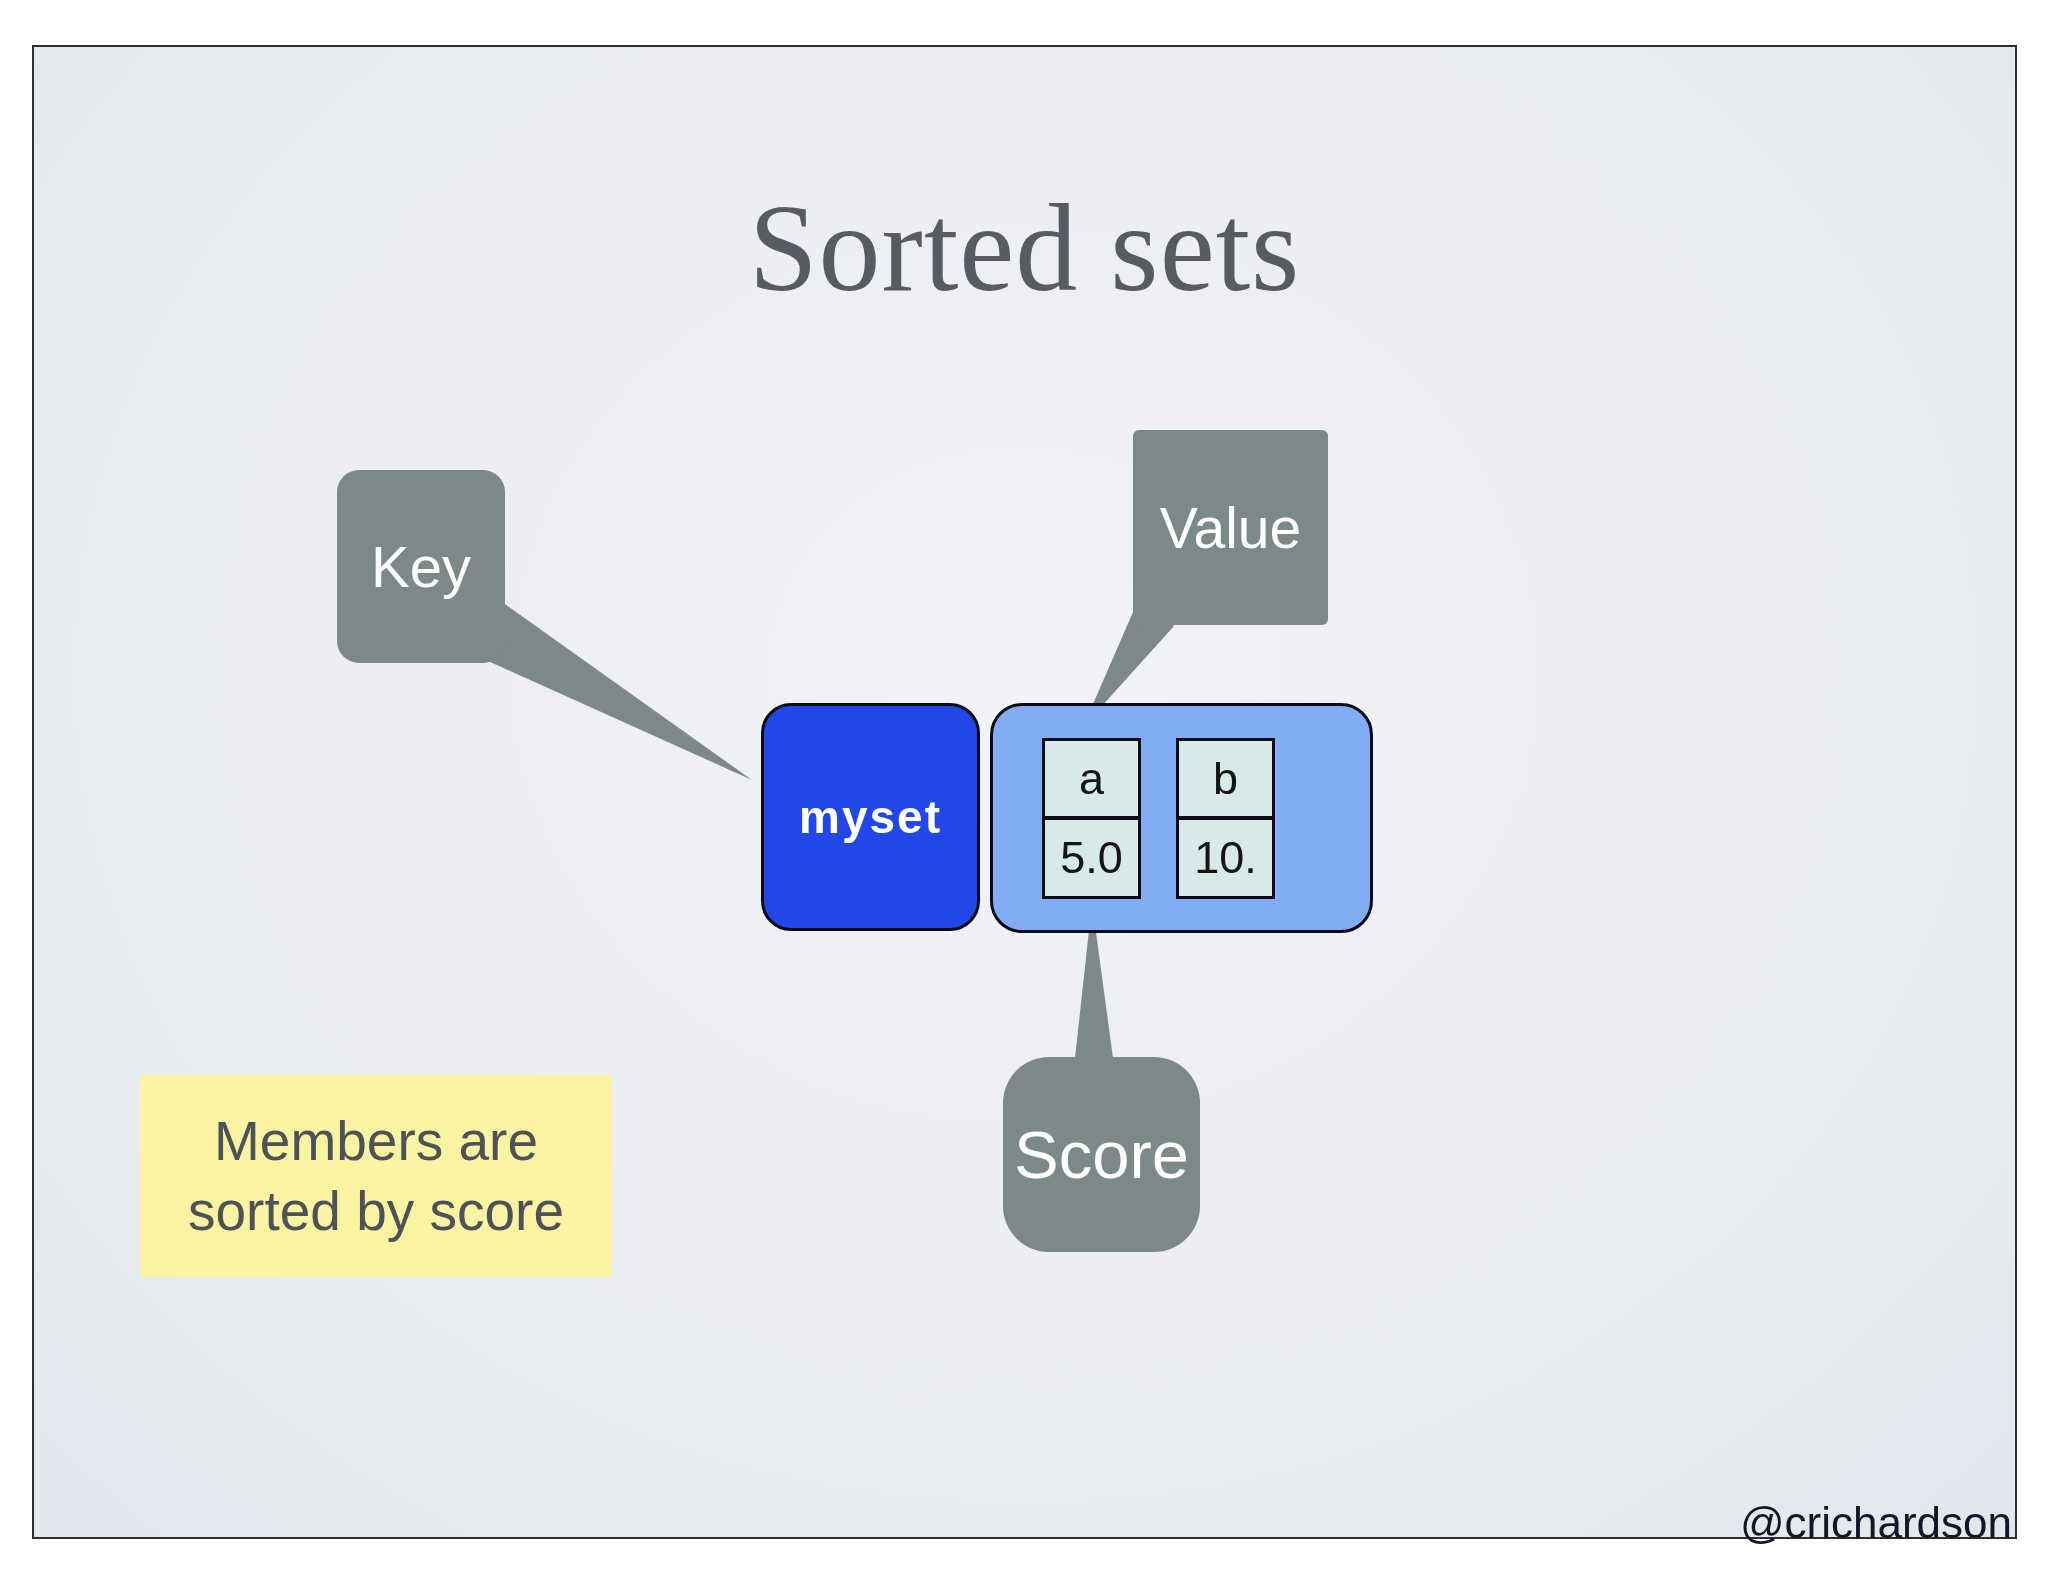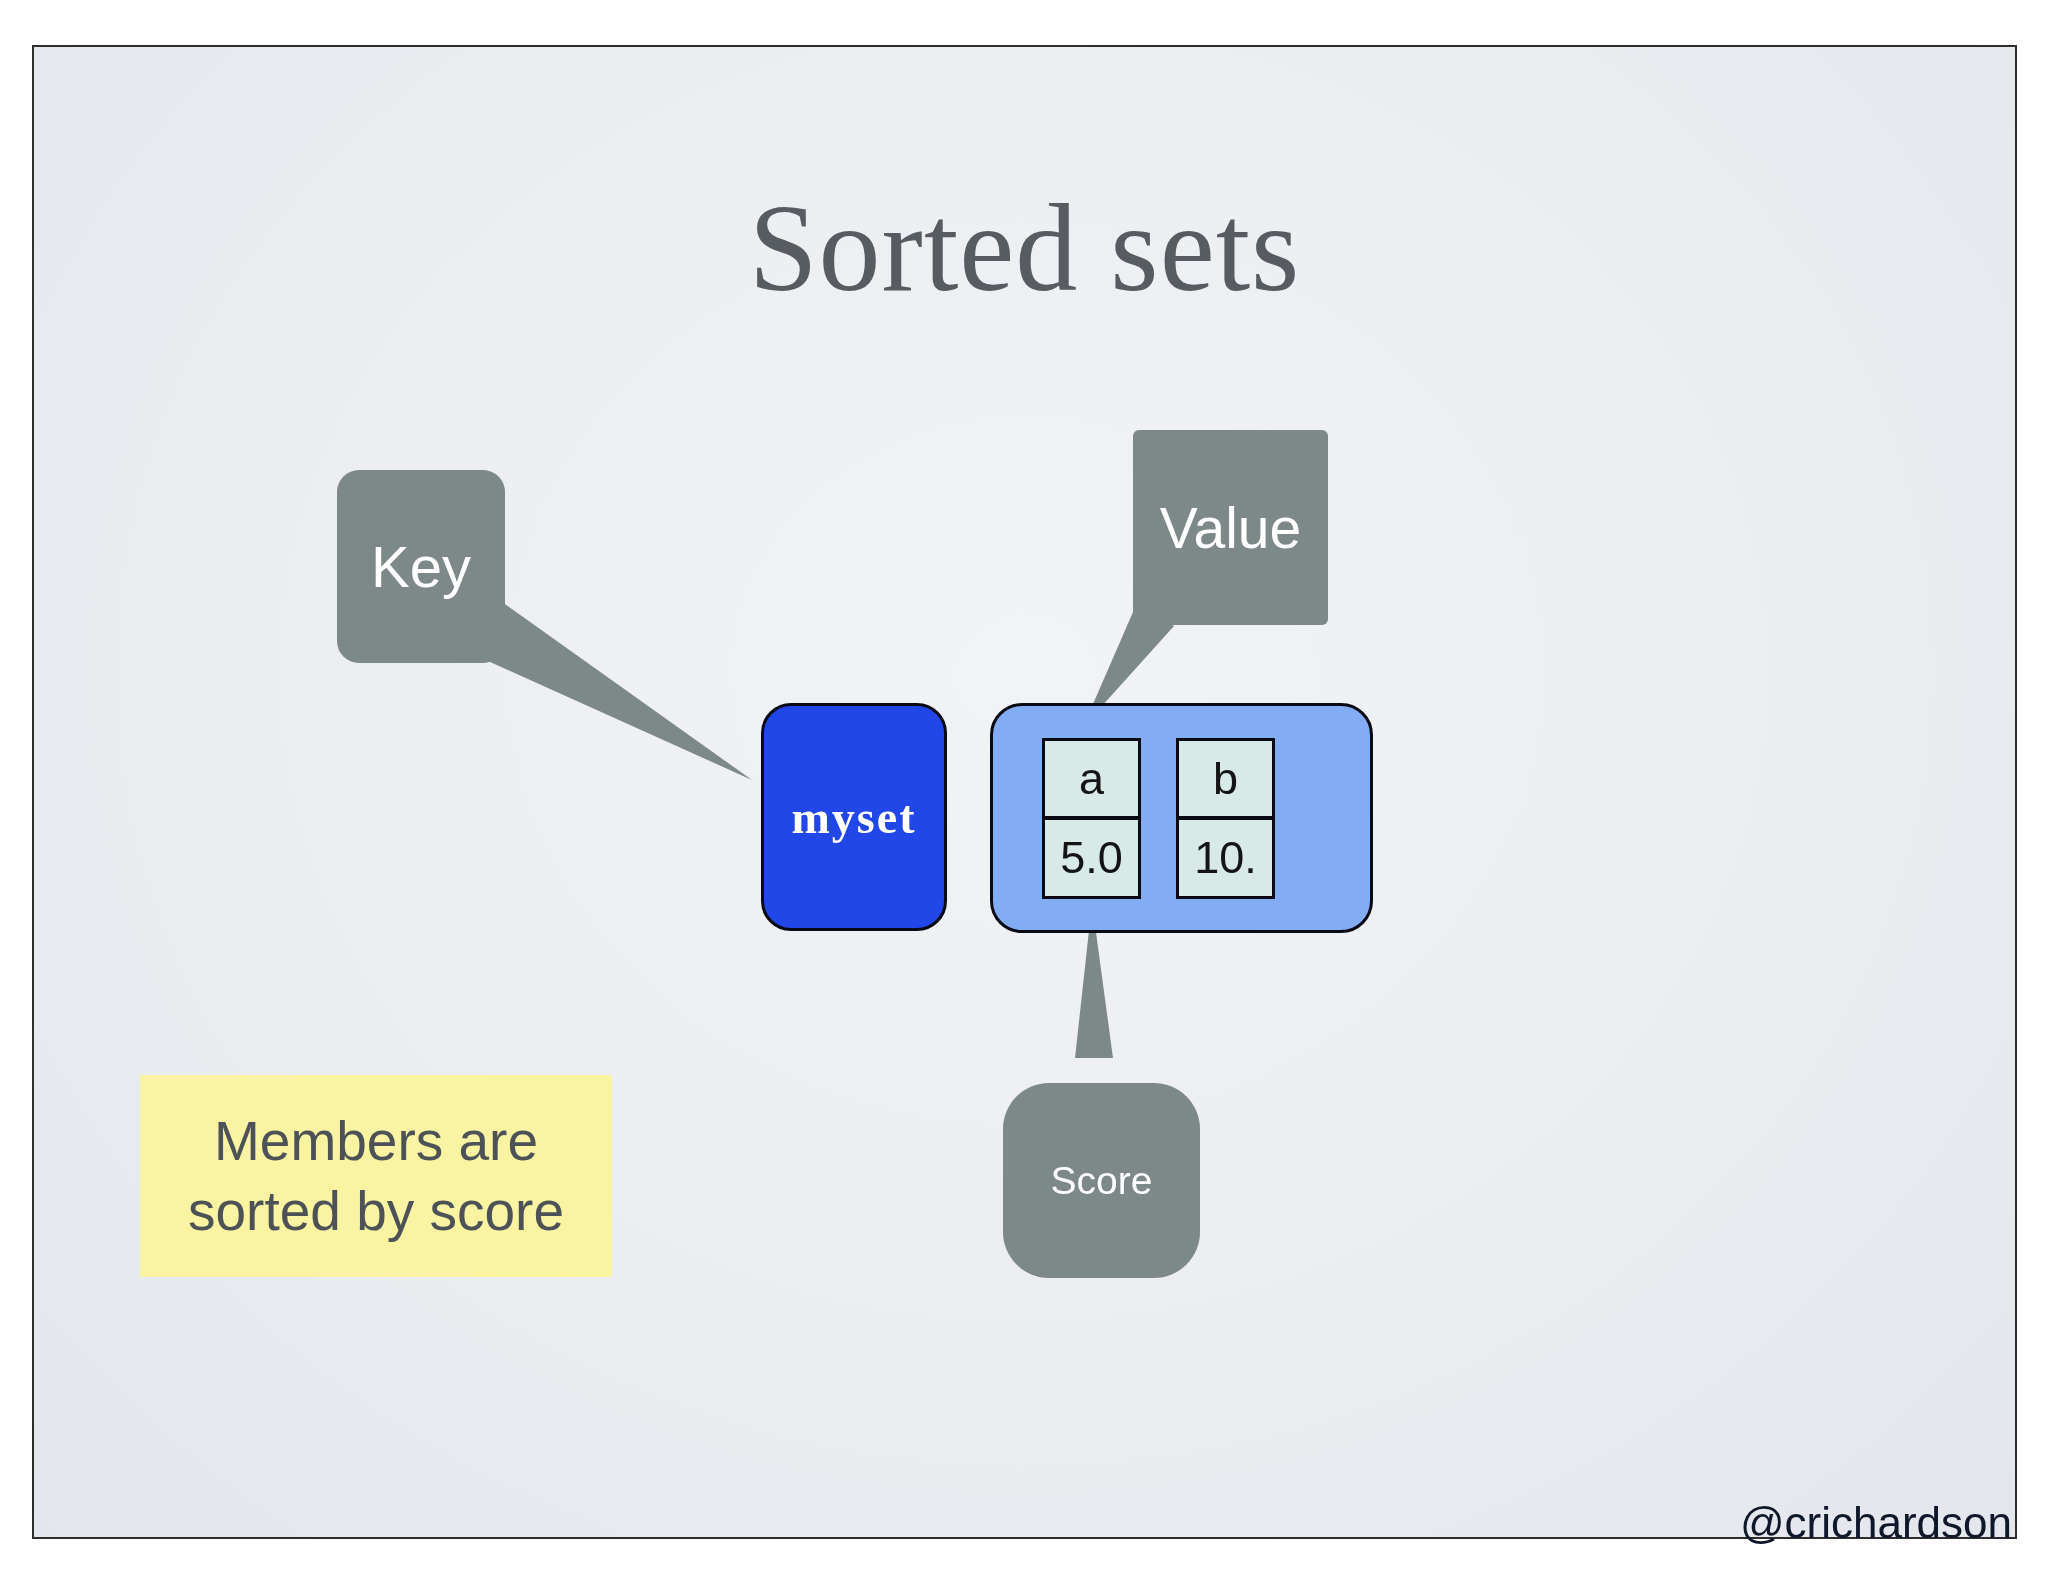--- a/index.html
+++ b/index.html
@@ -45,43 +45,43 @@
     border-radius: 22px;
     font-size: 58px;
   }
   .callout-value {
     left: 1133px; top: 430px;
     width: 195px; height: 195px;
     border-radius: 6px;
     font-size: 57px;
   }
   .callout-score {
-    left: 1003px; top: 1083px;
+    left: 1003px; top: 1057px;
     width: 197px; height: 195px;
     border-radius: 46px;
-    font-size: 39px;
+    font-size: 67px;
   }
   .tails {
     position: absolute;
     left: 0; top: 0;
     width: 2048px; height: 1582px;
     pointer-events: none;
   }
   .key-box {
     position: absolute;
     left: 761px; top: 703px;
-    width: 186px; height: 228px;
+    width: 219px; height: 228px;
     background: #2247e8;
     border: 3px solid #0a0a14;
     border-radius: 30px;
     display: flex;
     align-items: center;
     justify-content: center;
     color: #ffffff;
-    font-family: Liberation Serif, serif;
+    font-family: Liberation Sans, sans-serif;
     font-weight: bold;
     font-size: 46px;
     letter-spacing: 2px;
   }
   .entries-box {
     position: absolute;
     left: 990px; top: 703px;
     width: 383px; height: 230px;
     background: #82acf4;
     border: 3px solid #0a0a14;

